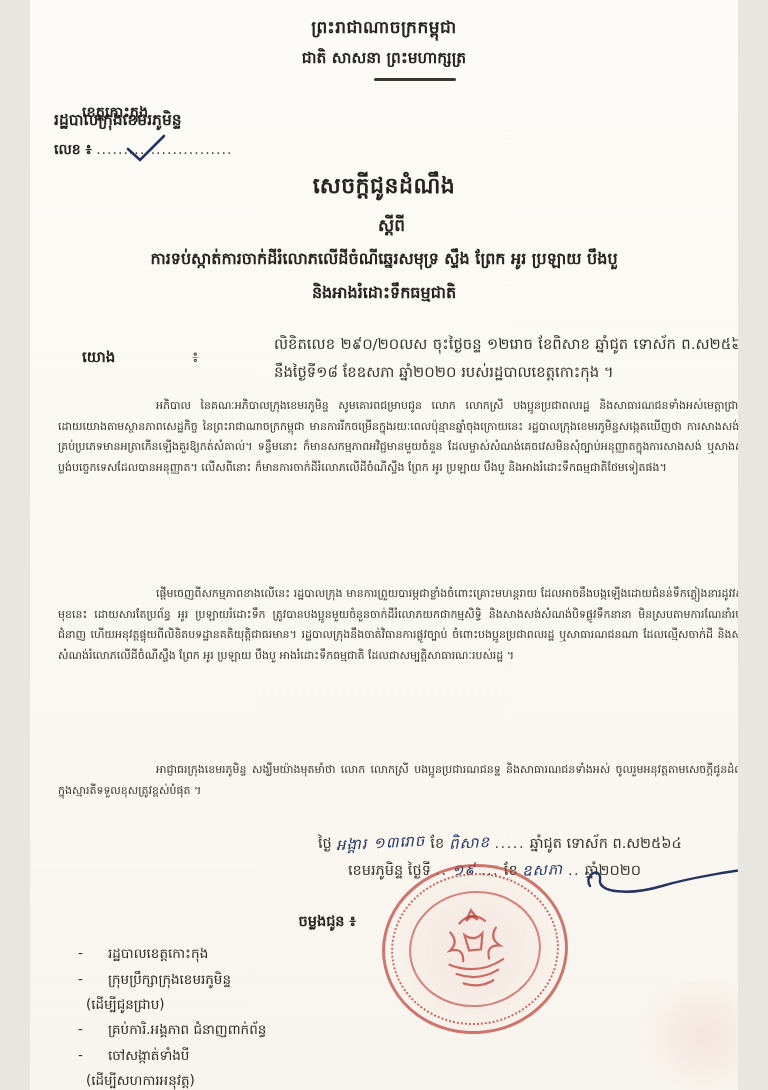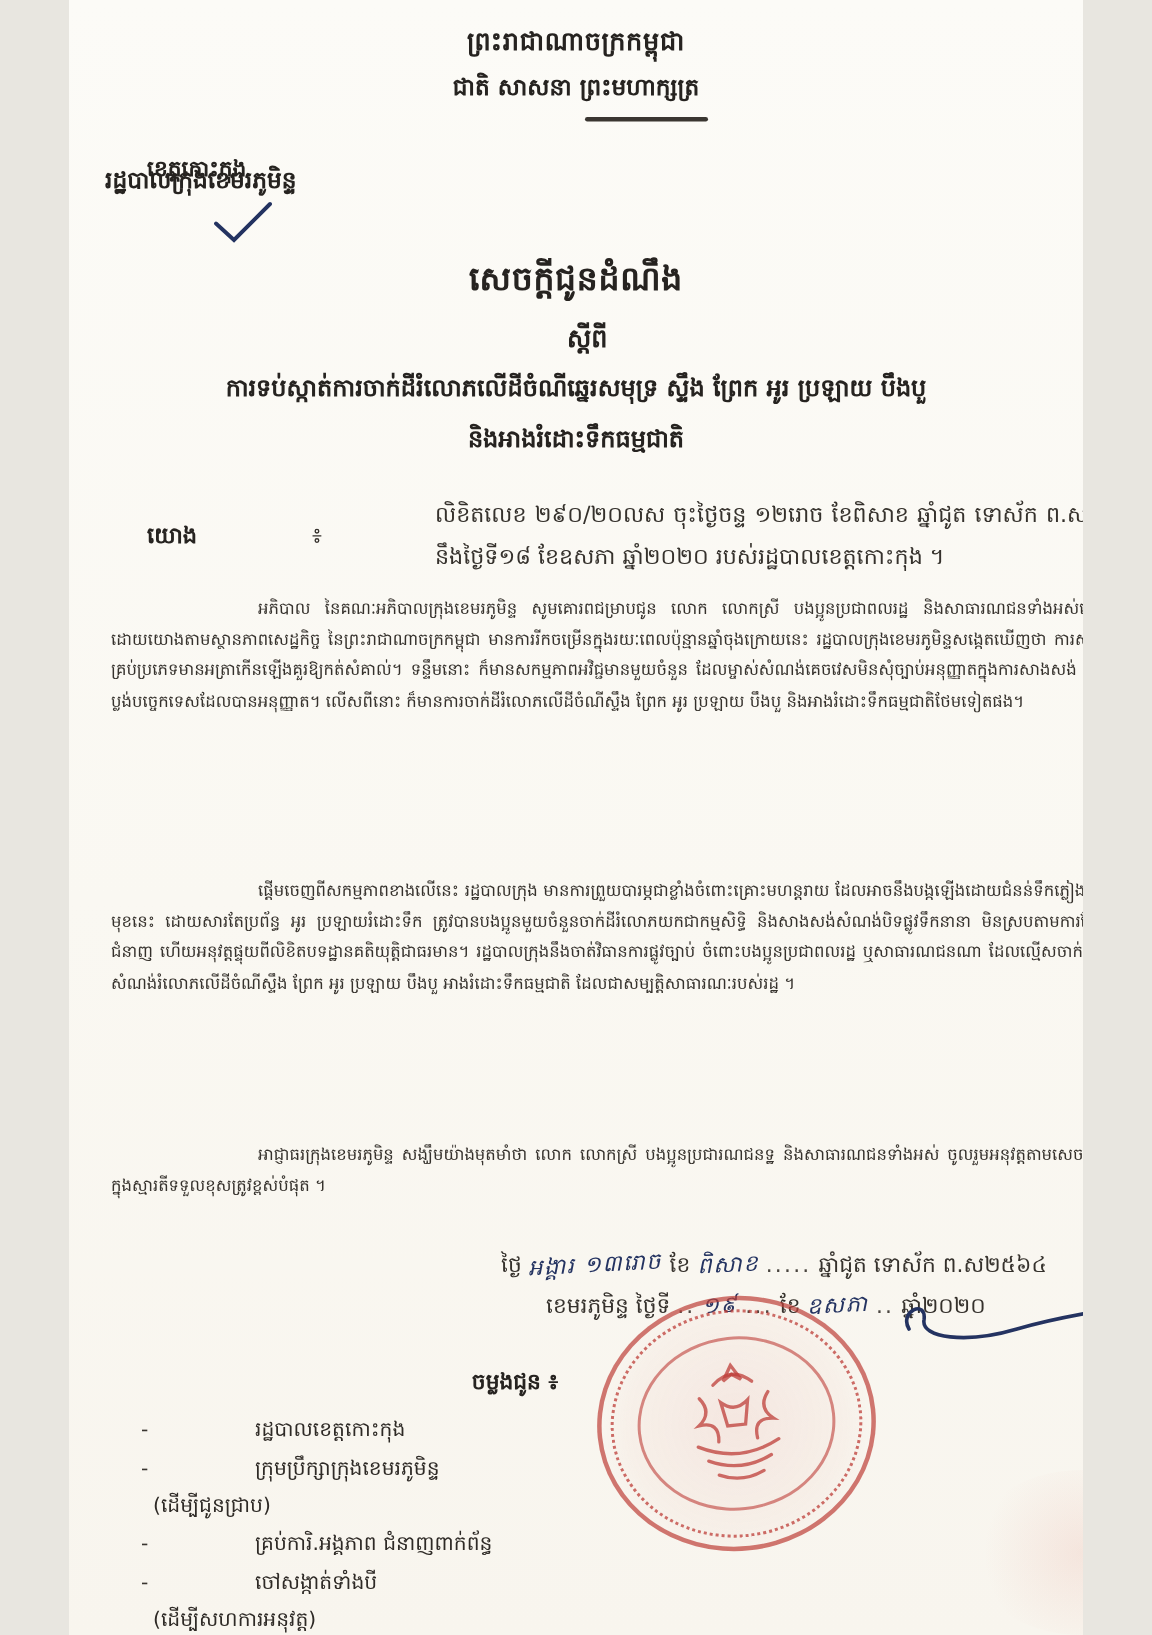--- a/index.html
+++ b/index.html
@@ -1,20 +1,20 @@
 <!DOCTYPE html>
 <html><head>
 <meta charset="utf-8">
 <style>
   html,body{margin:0;padding:0;background:#e8e6e0;}
   .page{
     position:relative; width:676px; height:1090px; margin:0 auto;
     background:linear-gradient(180deg,#fcfbf7 0%, #faf8f2 55%, #f8f5ee 100%);
     font-family:"DejaVu Sans", sans-serif;
-    color:#35312c; overflow:hidden;
+    color:#35312c; overflow:hidden;padding-left:32px;
   }
   .abs{position:absolute;}
   .b{font-weight:bold;color:#262320;}
   .center{left:0;right:0;text-align:center;}
 
   
   .kingdom{top:16px;font-size:17px;letter-spacing:.5px;}
   .motto{top:48px;font-size:15.5px;}
   .head-rule{top:78px;left:344px;width:82px;height:3px;background:#3a3631;border-radius:2px;}
 
@@ -60,34 +60,38 @@
   .seal .ring-inner{position:absolute;inset:27px;border:2px solid rgba(190,62,56,.60);border-radius:50%;}
   .seal svg{position:absolute;inset:0;}
   .smudge{top:980px;left:600px;width:150px;height:110px;border-radius:50%;
         background:radial-gradient(circle, rgba(222,130,115,.14), transparent 70%);}
 
   
   .cc{top:912px;left:26px;width:300px;font-size:13.5px;}
   .cc-heading{font-weight:bold;font-size:14.5px;color:#262320;margin-bottom:10px;text-align:right;}
   .cc-item{display:flex;margin-bottom:5px;line-height:1.55;}
   .cc-dash{width:30px;flex:none;text-align:left;padding-left:22px;color:#3a3631;}
-  .cc-label{flex:1;color:#2e2a26;margin-left:46px;}
+  .cc-label{flex:1;color:#2e2a26;}
   .cc-note{margin-left:30px;margin-bottom:5px;color:#2e2a26;line-height:1.4;}
 </style>
 </head>
 <body>
 
 <div class="page">
 
   <div class="abs center b kingdom">ព្រះរាជាណាចក្រកម្ពុជា</div>
   <div class="abs center b motto">ជាតិ សាសនា ព្រះមហាក្សត្រ</div>
   <div class="abs head-rule"></div>
 
   <div class="abs b lh-province">ខេត្តកោះកុង</div>
   <div class="abs b lh-admin">រដ្ឋបាលក្រុងខេមរភូមិន្ទ</div>
+  <div class="abs lh-number">
+    <span class="b">លេខ ៖</span>
+    <span class="dots">.........................</span>
+  </div>
   <svg class="abs check" width="46" height="30" viewBox="0 0 46 30">
     <path d="M6,16 L18,27 L42,3" fill="none" stroke="#243361" stroke-width="2.6" stroke-linecap="round"></path>
   </svg>
 
   <div class="abs center b title-main">សេចក្តីជូនដំណឹង</div>
   <div class="abs center b title-about">ស្តីពី</div>
   <div class="abs center b subj1">ការទប់ស្កាត់ការចាក់ដីរំលោភលើដីចំណីឆ្នេរសមុទ្រ ស្ទឹង ព្រែក អូរ ប្រឡាយ បឹងបួ</div>
   <div class="abs center b subj2">និងអាងរំដោះទឹកធម្មជាតិ</div>
 
   <div class="abs ref">

